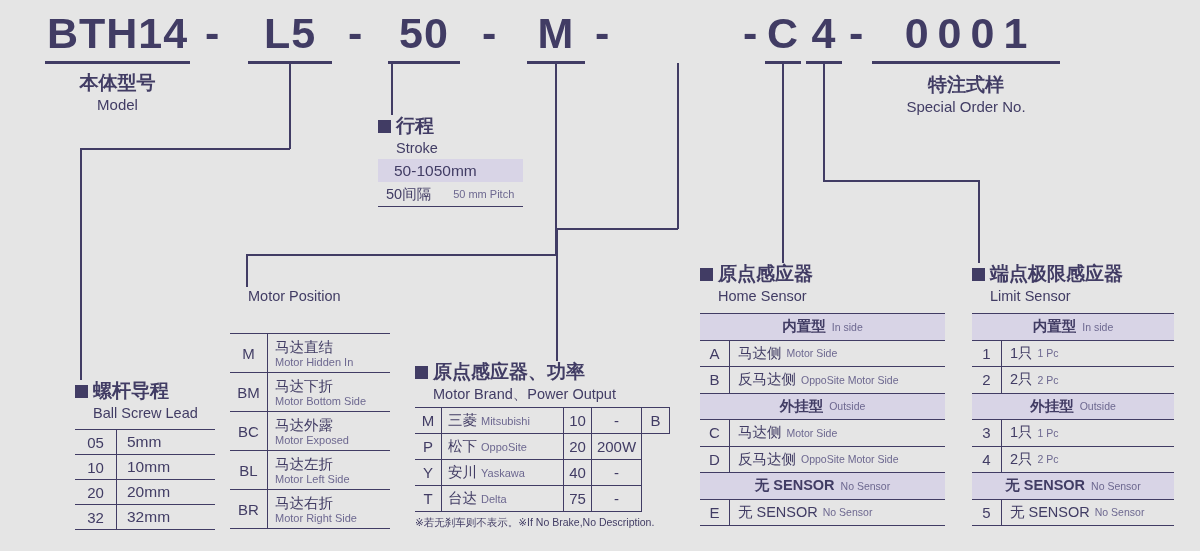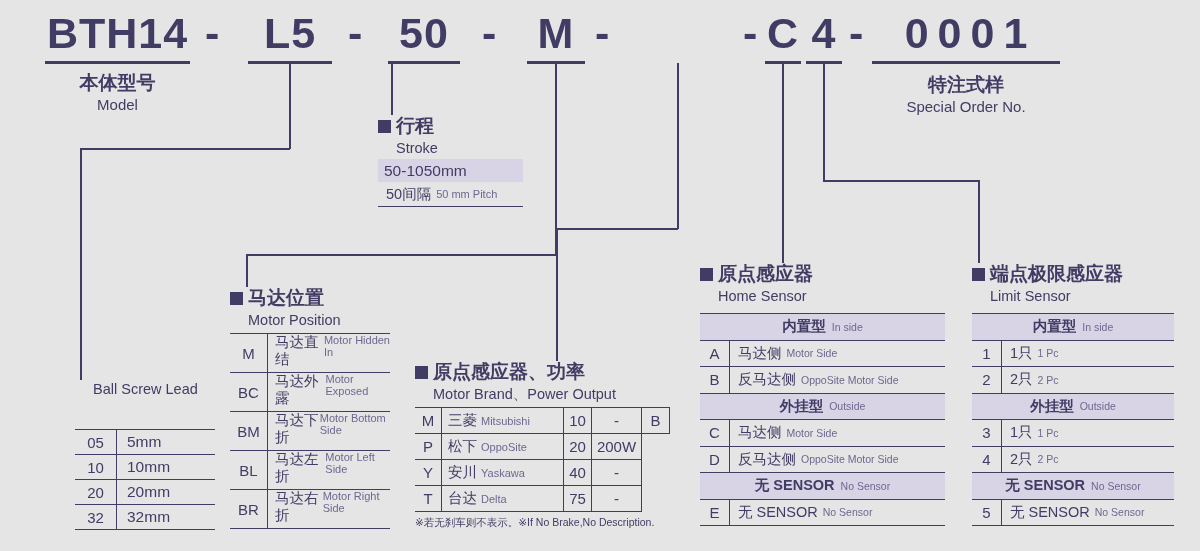--- a/index.html
+++ b/index.html
@@ -37,21 +37,21 @@
   .sec .zh-line { font-size:19px; font-weight:bold; line-height:24px; display:flex; align-items:center; }
   .sq { width:13px; height:13px; background:var(--ink); display:inline-block; margin-right:5px; flex:0 0 auto; }
   .sec .en-line { font-size:14.5px; line-height:20px; margin-left:18px; }
 
   
   .tbl { position:absolute; border-top:1px solid var(--ink); }
   .trow { display:flex; align-items:stretch; border-bottom:1px solid var(--ink); }
   .cell { display:flex; align-items:center; }
   .cell.code { justify-content:center; border-right:1px solid var(--ink); font-size:15px; }
   .cell.val  { flex:1; padding-left:10px; font-size:15.5px; }
-  .cell.desc { flex:1; padding-left:7px; flex-direction:row; align-items:flex-start; justify-content:center; }
+  .cell.desc { flex:1; padding-left:7px; flex-direction:column; align-items:flex-start; justify-content:center; }
   .d-zh { font-size:14.5px; line-height:17px; }
   .d-en { font-size:11px; line-height:12px; color:var(--sub); }
 
   
   .cell.brandc { padding-left:6px; border-right:1px solid var(--ink); }
   .b-zh { font-size:14.5px; }
   .b-en { font-size:11px; color:var(--sub); margin-left:4px; }
   .note { position:absolute; font-size:10.5px; color:var(--ink); white-space:nowrap; }
 
   
@@ -61,28 +61,28 @@
   .h-zh { font-size:14.5px; font-weight:bold; }
   .h-en { font-size:10.5px; color:var(--sub); margin-left:6px; }
   .cell.scode { width:30px; }
   .cell.sdesc { flex:1; padding-left:8px; }
   .s-zh { font-size:14.5px; }
   .s-en { font-size:10.5px; color:var(--sub); margin-left:5px; }
 
   
   .stroke-range {
     position:absolute; background:var(--lav); display:flex; align-items:center;
-    padding-left:6px; font-size:15.5px;
+    padding-left:16px; font-size:15.5px;
   }
   .stroke-pitch {
     position:absolute; display:flex; align-items:center;
     padding-left:8px; border-bottom:1px solid var(--ink);
   }
   .sp-zh { font-size:14.5px; }
-  .sp-en { font-size:11px; color:var(--sub); margin-left:5px; }
+  .sp-en { font-size:11px; color:var(--sub); margin-left:22px; }
 </style>
 </head>
 <body>
 
 <div class="canvas">
 
   <div class="seg" style="left:45px;width:145px">BTH14</div>
   <span class="dash" style="left:205px">-</span>
   <div class="seg" style="left:248px;width:84px">L5</div>
   <span class="dash" style="left:348px">-</span>
@@ -134,20 +134,24 @@
   </div>
   <div class="stroke-range" style="left:378px;top:159px;width:145px;height:23px">
     <span>50-1050mm</span>
   </div>
   <div class="stroke-pitch" style="left:378px;top:182px;width:145px;height:25px">
     <span class="sp-zh">50间隔</span>
     <span class="sp-en">50 mm Pitch</span>
   </div>
 
   <div class="sec" style="left:75px;top:379px">
+    <div class="zh-line">
+        <span class="sq"></span>
+        <span>螺杆导程</span>
+      </div>
     <div class="en-line">Ball Screw Lead</div>
   </div>
   <div class="tbl" style="left:75px;top:429px;width:140px">
     <div class="trow" style="height:25px">
       <div class="cell code" style="width:42px">05</div>
       <div class="cell val">5mm</div>
     </div>
     <div class="trow" style="height:25px">
       <div class="cell code" style="width:42px">10</div>
       <div class="cell val">10mm</div>
@@ -156,46 +160,42 @@
       <div class="cell code" style="width:42px">20</div>
       <div class="cell val">20mm</div>
     </div>
     <div class="trow" style="height:25px">
       <div class="cell code" style="width:42px">32</div>
       <div class="cell val">32mm</div>
     </div>
   </div>
 
   <div class="sec" style="left:230px;top:286px">
-    <div class="zh-line">
-        <span class="sq"></span>
-        <span>马达位置</span>
-      </div>
     <div class="en-line">Motor Position</div>
   </div>
   <div class="tbl" style="left:230px;top:333px;width:160px">
     <div class="trow" style="height:39px">
       <div class="cell code" style="width:38px">M</div>
       <div class="cell desc">
         <div class="d-zh">马达直结</div>
         <div class="d-en">Motor Hidden In</div>
       </div>
     </div>
     <div class="trow" style="height:39px">
+      <div class="cell code" style="width:38px">BM</div>
+      <div class="cell desc">
+        <div class="d-zh">马达下折</div>
+        <div class="d-en">Motor Bottom Side</div>
+      </div>
+    </div>
+    <div class="trow" style="height:39px">
       <div class="cell code" style="width:38px">BC</div>
       <div class="cell desc">
         <div class="d-zh">马达外露</div>
         <div class="d-en">Motor Exposed</div>
-      </div>
-    </div>
-    <div class="trow" style="height:39px">
-      <div class="cell code" style="width:38px">BM</div>
-      <div class="cell desc">
-        <div class="d-zh">马达下折</div>
-        <div class="d-en">Motor Bottom Side</div>
       </div>
     </div>
     <div class="trow" style="height:39px">
       <div class="cell code" style="width:38px">BL</div>
       <div class="cell desc">
         <div class="d-zh">马达左折</div>
         <div class="d-en">Motor Left Side</div>
       </div>
     </div>
     <div class="trow" style="height:39px">

